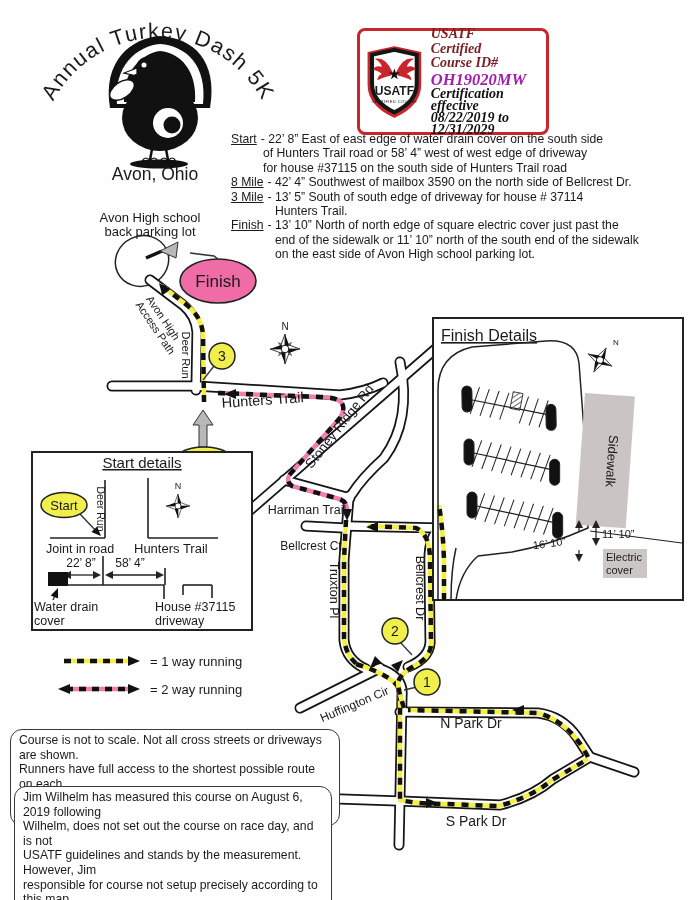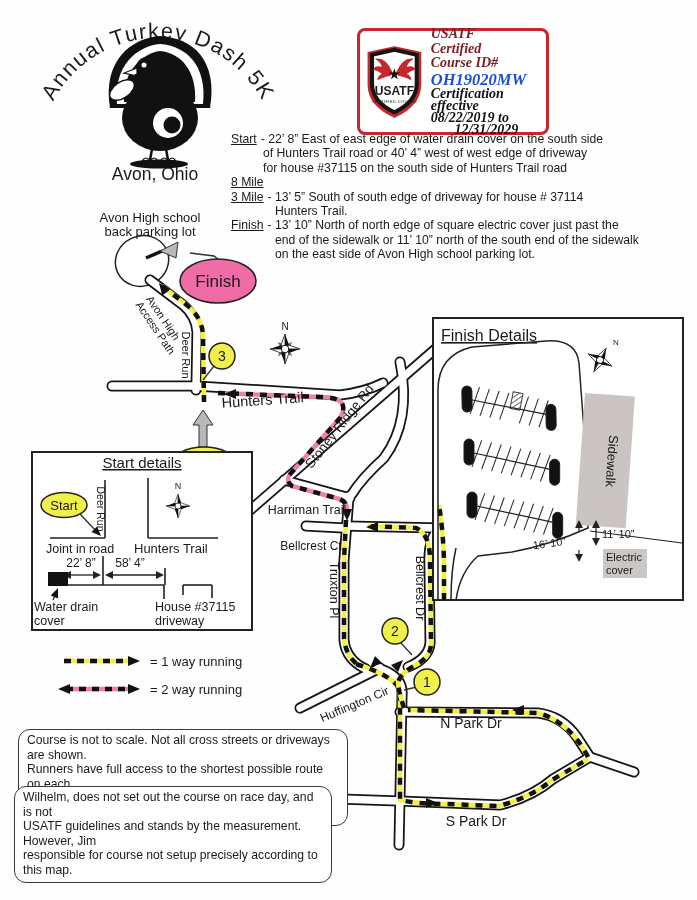--- a/index.html
+++ b/index.html
@@ -12,26 +12,26 @@
   .d-label{flex:none;text-decoration:underline;}
   .d-text{margin-left:4px;white-space:nowrap;}
   .d-cont{white-space:nowrap;}
   .c32{padding-left:32px;}
   .c44{padding-left:44px;}
   
   .badge{left:357px;top:28px;width:178px;height:97px;border:3px solid #c9252c;border-radius:8px;
          background:#fff;display:flex;align-items:center;padding:2px 4px;}
   .badge-right{margin-left:6px;font-family:"Liberation Serif","DejaVu Serif",serif;
                font-style:italic;font-weight:bold;color:#7b2125;line-height:14.5px;font-size:14px;}
-  .badge-id{color:#1d4ed8;font-size:16.5px;line-height:17px;}
+  .badge-id{color:#a21caf;font-size:16.5px;line-height:17px;}
   .badge-small{color:#111;font-size:14px;line-height:12px;}
   
   .note{border:1.6px solid #3a3a3a;border-radius:12px;background:#fff;
         font-size:12.2px;line-height:14.6px;padding:3px 8px 4px 8px;}
-  .note1{left:18px;top:729px;width:312px;}
+  .note1{left:10px;top:729px;width:312px;}
   .note2{left:14px;top:786px;width:300px;}
   .u{text-decoration:underline;}
   svg text{font-family:"Liberation Sans","DejaVu Sans",sans-serif;fill:#1a1a1a;}
 </style>
 </head>
 <body>
 
 <div class="page">
 
   <svg class="abs" style="left:0;top:0;" width="697" height="900" viewBox="0 0 697 900">
@@ -372,33 +372,34 @@
       <text x="34" y="56" font-size="13.5" font-weight="bold" text-anchor="middle" fill="#111">USATF</text>
       <text x="34" y="64" font-size="4.6" text-anchor="middle" fill="#c9252c" letter-spacing="0.4">CERTIFIED COURSE</text>
     </svg>
     <div class="badge-right">
       <div>USATF</div>
       <div>Certified</div>
       <div>Course ID#</div>
       <div class="badge-id">OH19020MW</div>
       <div class="badge-small">Certification effective</div>
       <div class="badge-small" style="text-align:left">08/22/2019 to</div>
-      <div class="badge-small" style="text-align:center">12/31/2029</div>
+      <div class="badge-small" style="text-align:left">12/31/2029</div>
     </div>
   </div>
 
   <div class="abs desc">
     <div class="d-row">
       <span class="d-label">Start</span>
       <span class="d-text">- 22’ 8” East of east edge of water drain cover on the south side</span>
     </div>
-    <div class="d-cont c32">of Hunters Trail road or 40’ 4” west of west edge of driveway</div>
+    <div class="d-cont c32">of Hunters Trail road or 58’ 4” west of west edge of driveway</div>
     <div class="d-cont c32">for house #37115 on the south side of Hunters Trail road</div>
     <div class="d-row">
       <span class="d-label">8 Mile</span>
+      <span class="d-text">- 42’ 4”  Southwest of mailbox 3590 on the north side of Bellcrest Dr.</span>
     </div>
     <div class="d-row">
       <span class="d-label">3 Mile</span>
       <span class="d-text">- 13’ 5” South of south edge of driveway for house # 37114</span>
     </div>
     <div class="d-cont c44">Hunters Trail.</div>
     <div class="d-row">
       <span class="d-label">Finish</span>
       <span class="d-text">- 13’ 10” North of north edge of square electric cover just past the</span>
     </div>
@@ -406,18 +407,19 @@
     <div class="d-cont c44">on the east side of Avon High school parking lot.</div>
   </div>
 
   <div class="abs note note1">
     <div>Course is not to scale. Not all cross streets or driveways are shown.</div>
     <div>Runners have full access to the shortest possible route on each</div>
     <div>road but must stay on pavement.</div>
     <div><span class="u">Restriction:</span><span> No restriction on this course.</span></div>
   </div>
   <div class="abs note note2">
+    <div>Jim Wilhelm has measured this course on August 6, 2019 following</div>
     <div>Wilhelm, does not set out the course on race day, and is not</div>
     <div>USATF guidelines and stands by the measurement. However, Jim</div>
     <div>responsible for course not setup precisely according to this map.</div>
   </div>
 
 </div>
 
 </body></html>

